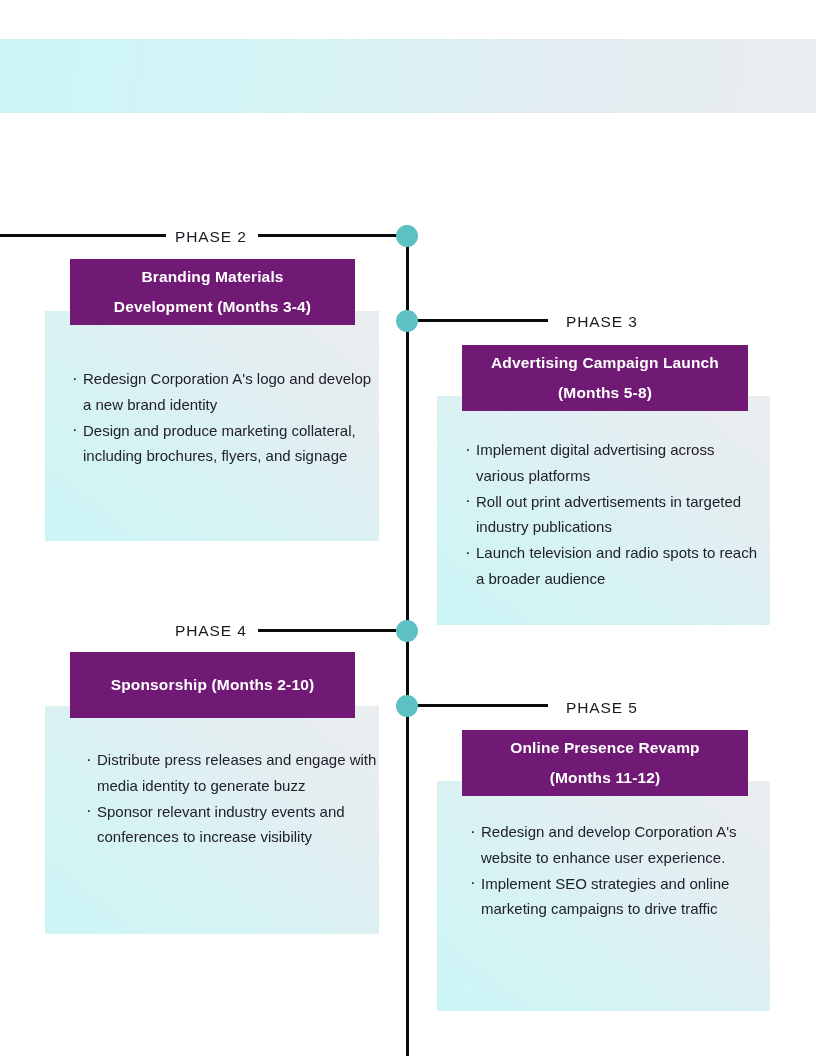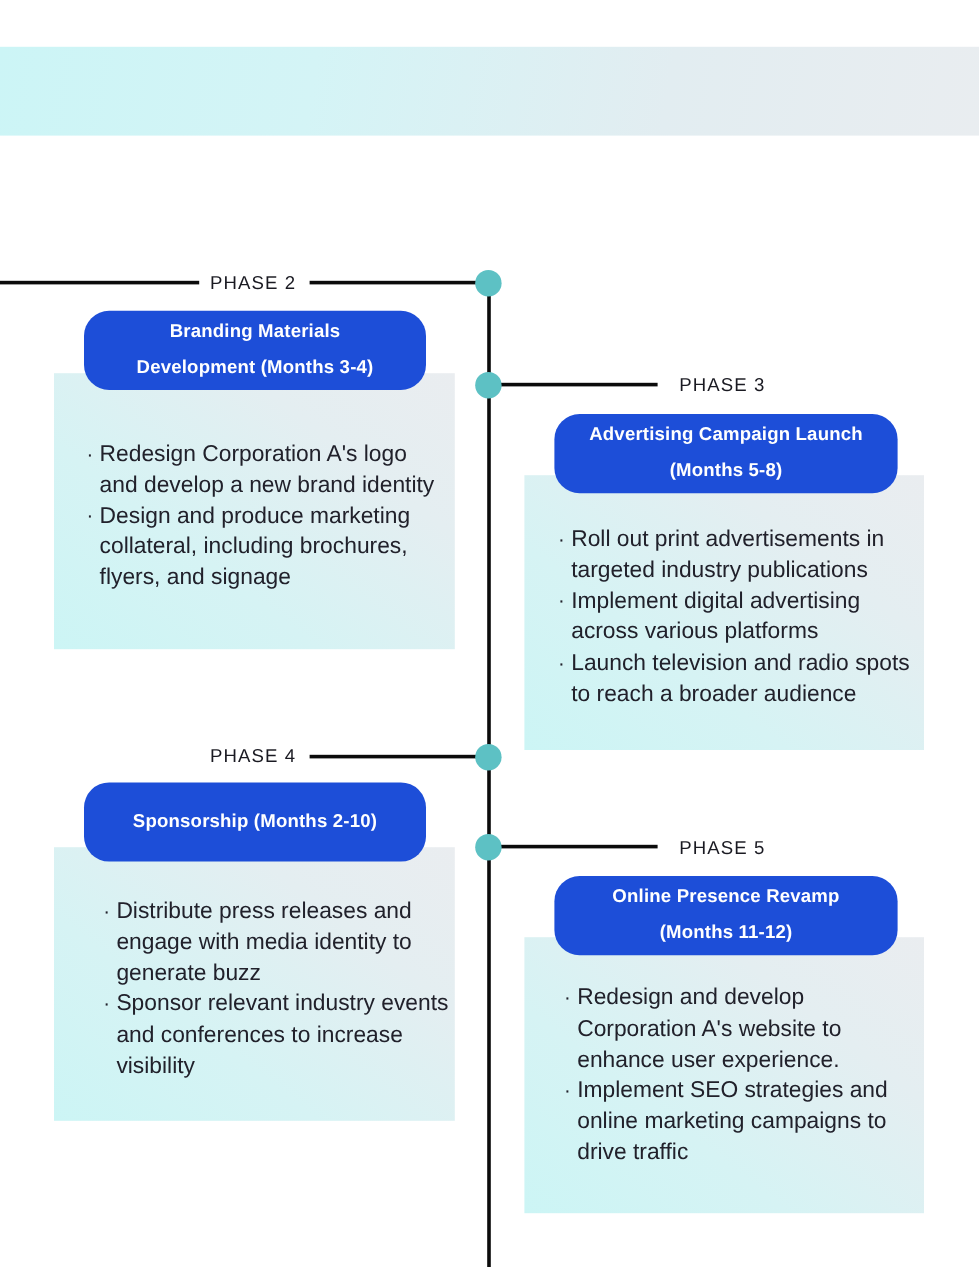--- a/index.html
+++ b/index.html
@@ -92,47 +92,46 @@
     z-index:1;
   }
   .card-p2 { left:45px;  top:272px; width:334px; height:230px; }
   .card-p3 { left:437px; top:357px; width:333px; height:229px; }
   .card-p4 { left:45px;  top:667px; width:334px; height:228px; }
   .card-p5 { left:437px; top:742px; width:333px; height:230px; }
 
   
   .title-plate {
     position:absolute;
-    background:#1d4ed8;
+    background:#701a75;
     color:#ffffff;
     display:flex;
     flex-direction:column;
     align-items:center;
     justify-content:center;
     text-align:center;
     font-size:15.5px;
     font-weight:700;
     line-height:1.92;
     letter-spacing:0.15px;
     padding:0 12px;
     z-index:4;
-    border-radius:21px;
   }
   .plate-p2 { left:70px;  top:220px; width:285px; height:66px; }
   .plate-p3 { left:462px; top:306px; width:286px; height:66px; }
   .plate-p4 { left:70px;  top:613px; width:285px; height:66px; }
   .plate-p5 { left:462px; top:691px; width:286px; height:66px;align-items:center; }
 
   .plate-line { display:block; white-space:nowrap; }
 
   
   .bullets {
     position:absolute;
     z-index:4;
-    font-size:19px;
+    font-size:15px;
     line-height:25.8px;
     color:#21212b;
     font-weight:400;
   }
   .bul-p2 { left:72px;  top:327px; width:300px; }
   .bul-p3 { left:465px; top:398px; width:300px; }
   .bul-p4 { left:86px;  top:708px; width:300px; }
   .bul-p5 { left:470px; top:780px; width:300px; }
 
   .bullet-item {
@@ -183,22 +182,22 @@
     <p class="bullet-item">Redesign Corporation A's logo and develop a new brand identity</p>
     <p class="bullet-item">Design and produce marketing collateral, including brochures, flyers, and signage</p>
   </div>
 
   <div class="card card-p3"></div>
   <div class="title-plate plate-p3">
     <span class="plate-line">Advertising Campaign Launch</span>
     <span class="plate-line">(Months 5-8)</span>
   </div>
   <div class="bullets bul-p3">
+    <p class="bullet-item">Implement digital advertising across various platforms</p>
     <p class="bullet-item">Roll out print advertisements in targeted industry publications</p>
-    <p class="bullet-item">Implement digital advertising across various platforms</p>
     <p class="bullet-item">Launch television and radio spots to reach a broader audience</p>
   </div>
 
   <div class="card card-p4"></div>
   <div class="title-plate plate-p4">
     <span class="plate-line">Sponsorship (Months 2-10)</span>
   </div>
   <div class="bullets bul-p4">
     <p class="bullet-item">Distribute press releases and engage with media identity to generate buzz</p>
     <p class="bullet-item">Sponsor relevant industry events and conferences to increase visibility</p>

